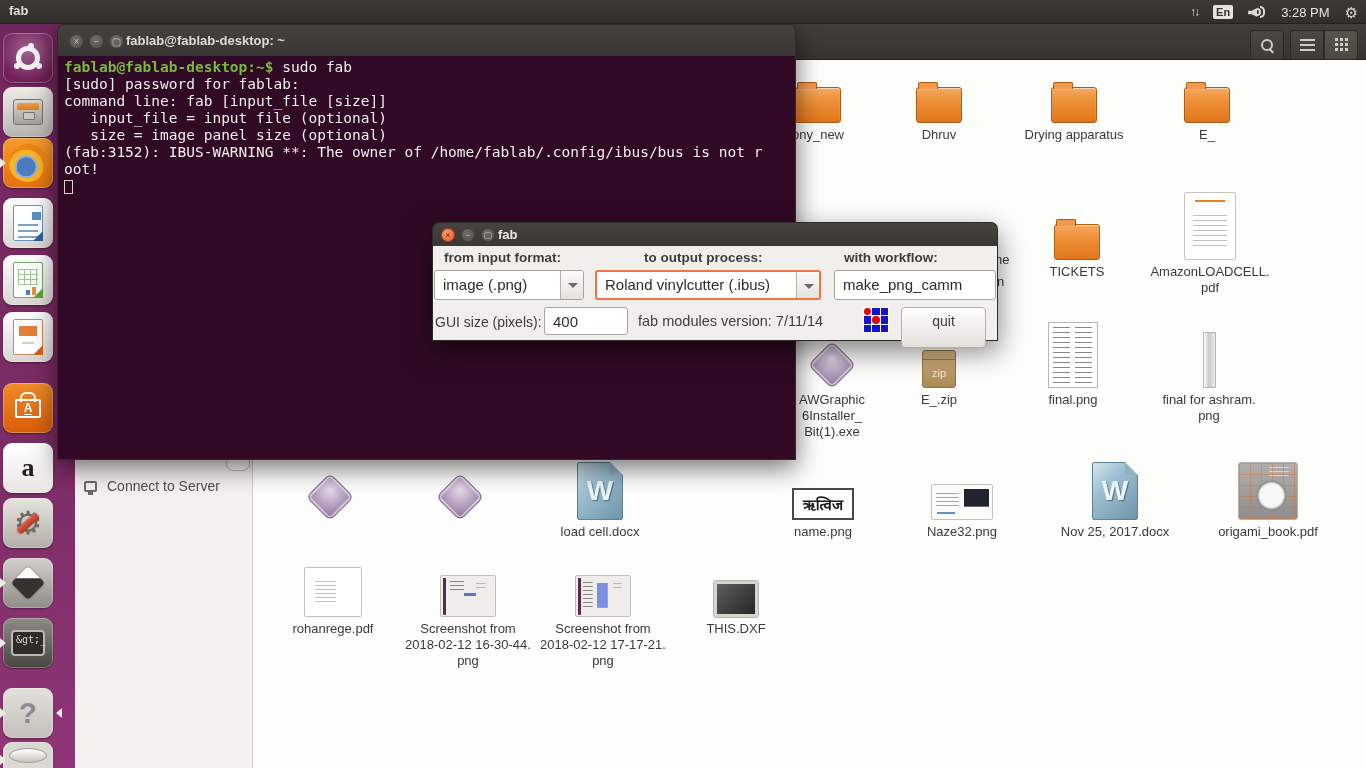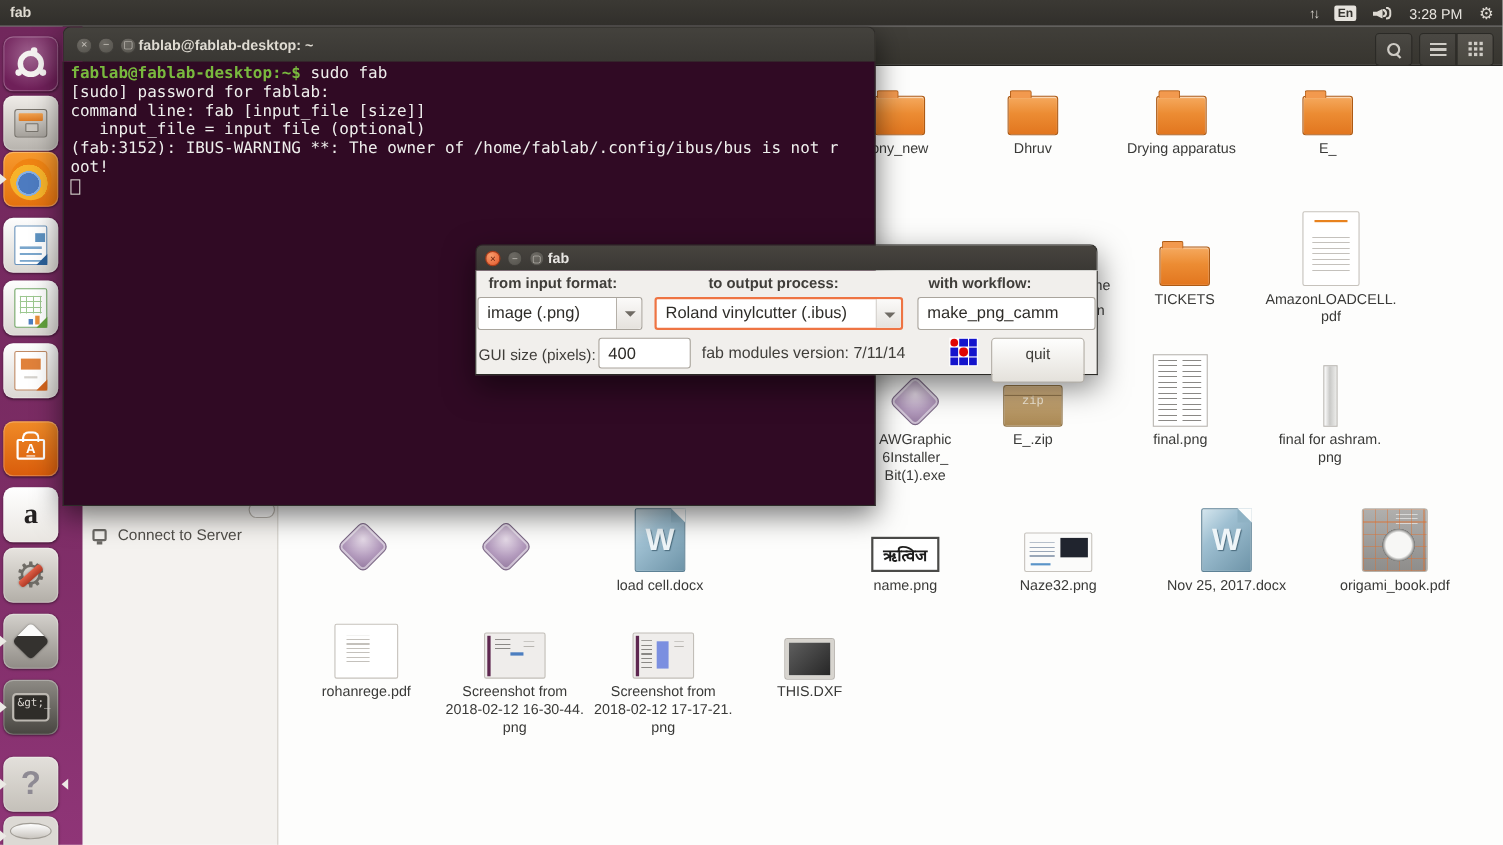--- a/index.html
+++ b/index.html
@@ -123,23 +123,23 @@
       repeating-linear-gradient(#fff 0 4px, #c4c1bc 4px 5px) 50% 62%/68% 55% no-repeat, #fff;
     border:1px solid #c6c2bc; border-radius:2px; }
   .pdfsmall { width:58px; height:50px; background:
       repeating-linear-gradient(#fff 0 3px, #c4c1bc 3px 4px) 28% 45%/38% 55% no-repeat, #fff;
     border:1px solid #c6c2bc; border-radius:2px; }
   .tablethumb { width:50px; height:66px; border:1px solid #b9b6b1; background:
       repeating-linear-gradient(#8a8885 0 1px, transparent 1px 5px) 12% 50%/36% 88% no-repeat,
       repeating-linear-gradient(#8a8885 0 1px, transparent 1px 5px) 86% 50%/36% 88% no-repeat, #fff; }
   .tallthumb { width:13px; height:56px; border:1px solid #b9b6b1;
     background:linear-gradient(90deg,#fff, #c9c9c7 45%, #ececea); }
-  .zipbox { width:54px; height:38px; background:linear-gradient(#d3b383,#aa8955);
+  .zipbox { width:34px; height:38px; background:linear-gradient(#d3b383,#aa8955);
     border:1px solid #8f7244; border-radius:3px; position:relative;
-    display:flex; justify-content:center;font-family:Liberation Mono, monospace; }
+    display:flex; align-items:center; justify-content:center; }
   .zipbox:before { content:""; position:absolute; left:0; top:8px; width:100%; height:1px; background:rgba(90,66,30,.5); }
   .zipbox span { color:#f3ead8; font-size:11px; margin-top:8px; }
   .exeicon { width:34px; height:34px; transform:rotate(45deg); border-radius:6px; margin-bottom:6px;
     background:radial-gradient(circle at 35% 35%, #e6dbe8, #b49cbe 55%, #8d7298);
     border:1px solid #7a6684; box-shadow:inset 0 0 0 2px rgba(255,255,255,.5); }
   .docx { width:46px; height:58px; border:1px solid #5d8195; border-radius:2px; position:relative;
     background:linear-gradient(135deg,#d5e6ee 0%, #9fc0d2 35%, #6e94a8 100%);
     display:flex; align-items:center; justify-content:center; }
   .docx:before { content:""; position:absolute; right:-1px; top:-1px;
     border-bottom:13px solid #8fb2c4; border-right:13px solid #fdfdfc; }
@@ -390,20 +390,21 @@
     <span class="wbtn" style="left:11px;">×</span>
     <span class="wbtn" style="left:31px;">−</span>
     <span class="wbtn" style="left:51px;">▢</span>
     <span id="term-title">fablab@fablab-desktop: ~</span>
   </div>
   <div id="term-body">
     <div class="tline"><span class="green">fablab@fablab-desktop:~$</span><span> sudo fab</span></div>
     <div class="tline">[sudo] password for fablab:</div>
     <div class="tline">command line: fab [input_file [size]]</div>
     <div class="tline">   input_file = input file (optional)</div>
+    <div class="tline">   size = image panel size (optional)</div>
     <div class="tline"></div>
     <div class="tline">(fab:3152): IBUS-WARNING **: The owner of /home/fablab/.config/ibus/bus is not r</div>
     <div class="tline">oot!</div>
     <div class="tline"><span class="cursor"></span></div>
   </div>
 </div>
 
 <div id="fabdlg">
   <div id="dlg-titlebar">
     <span class="dbtn close" style="left:8px;">×</span>

